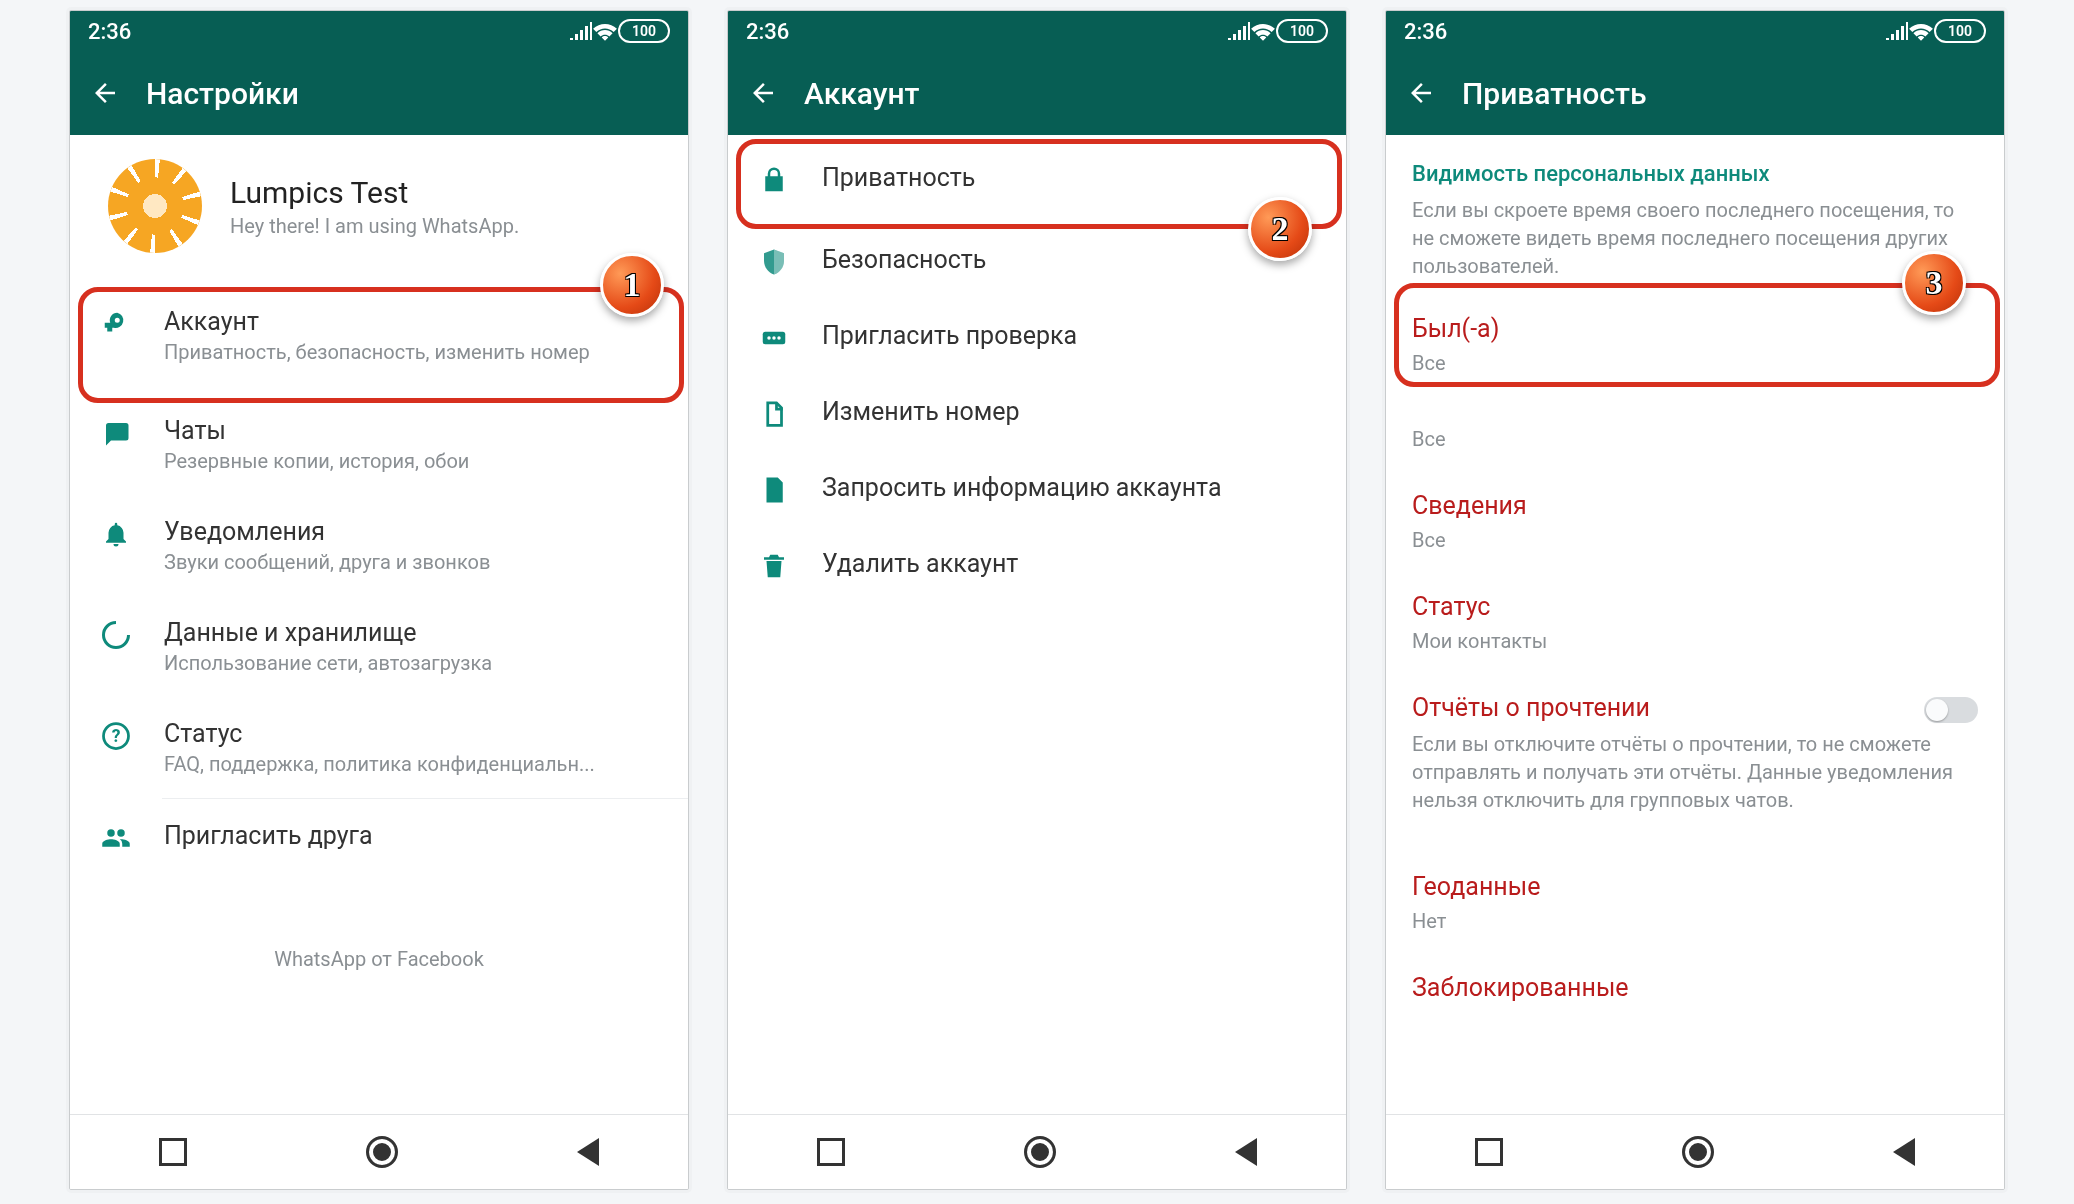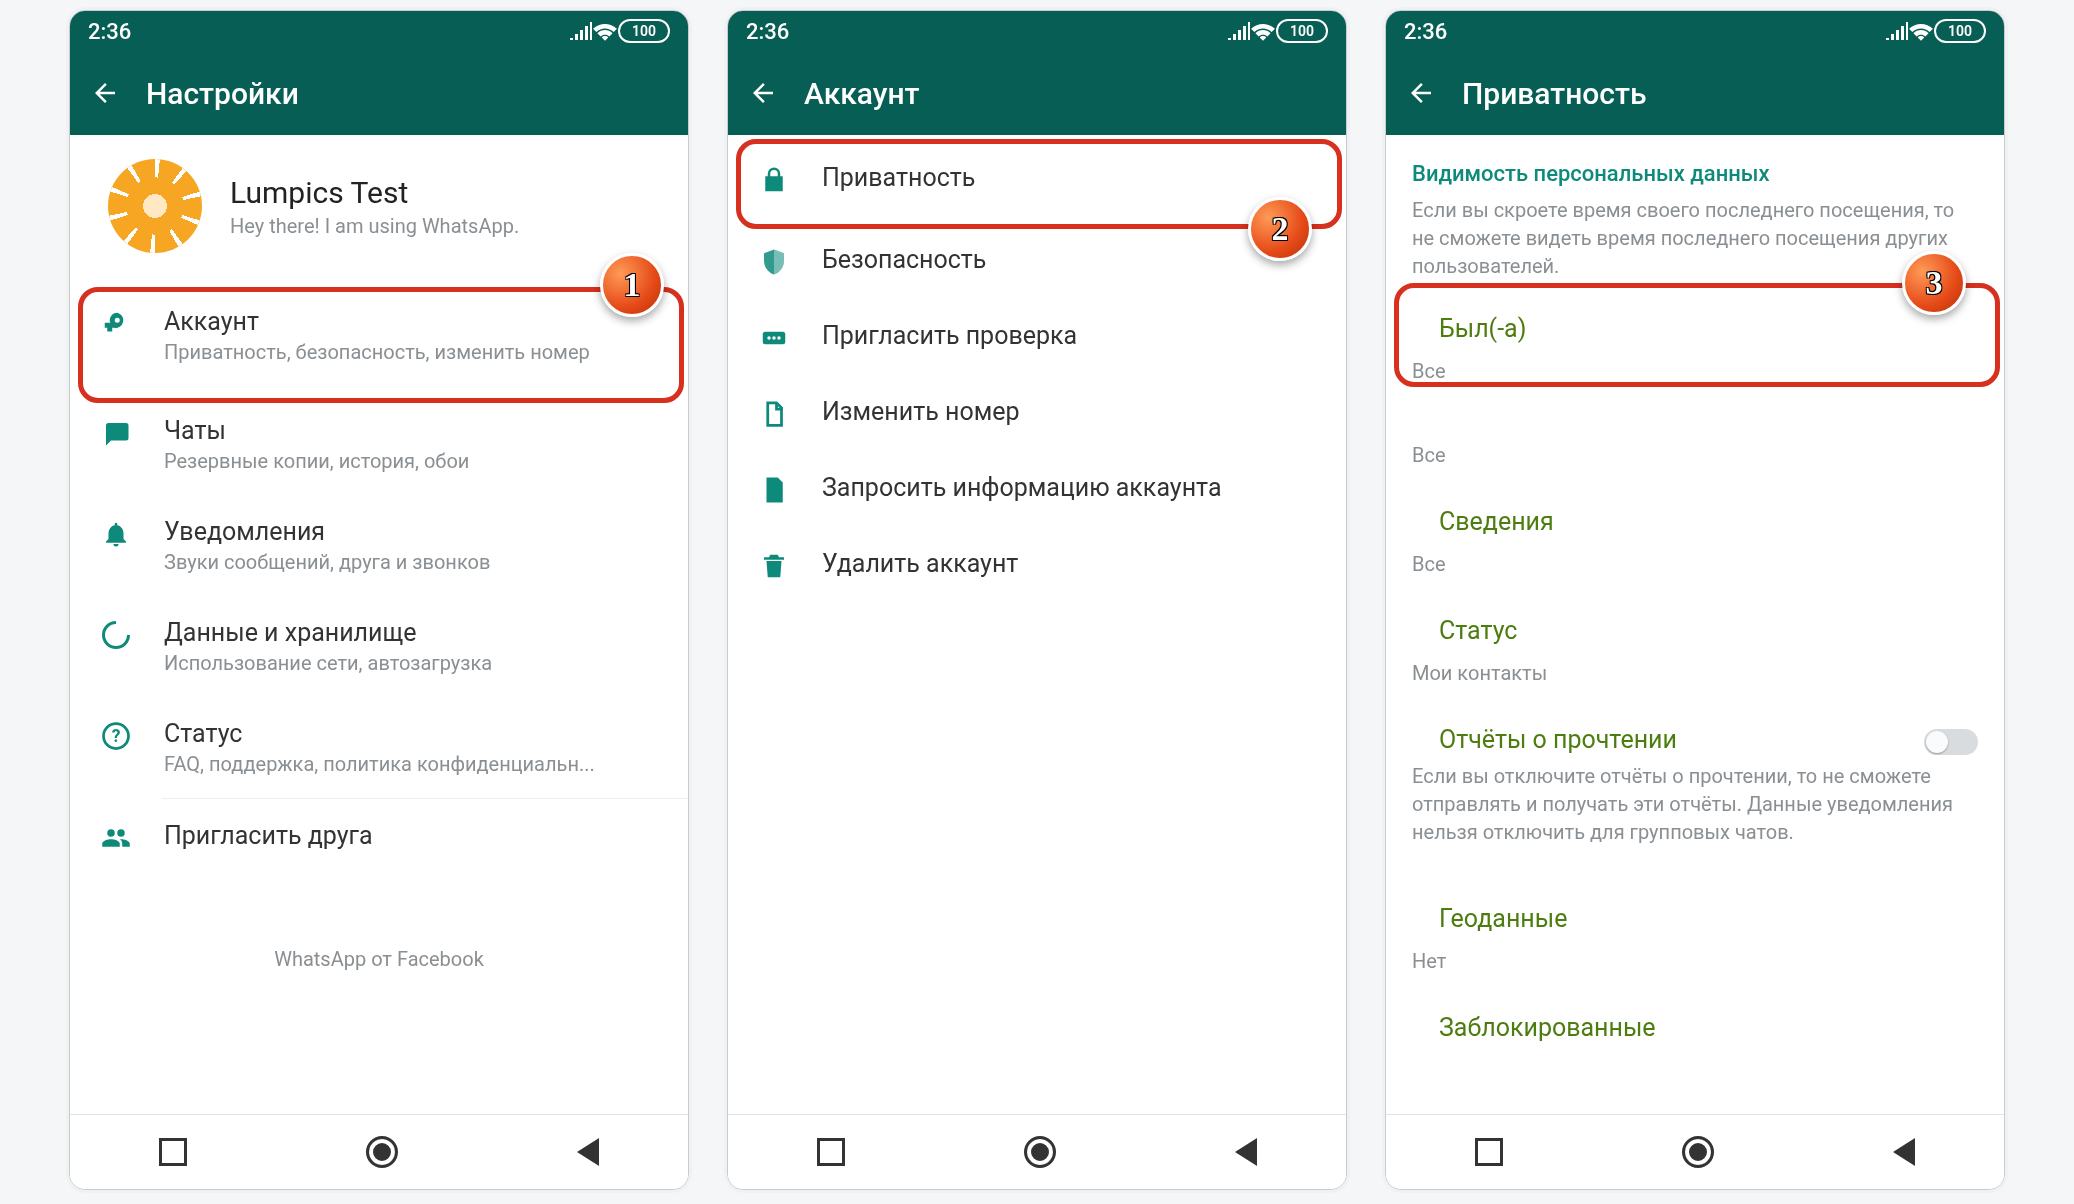--- a/index.html
+++ b/index.html
@@ -33,21 +33,21 @@
     gap:38px;
     box-sizing:border-box;
     padding:10px 28px;
   }
 
   .phone{
     width:620px;
     height:1180px;
     background:var(--page);
     border:1px solid #c9ccce;
-    border-radius:16px;
+    border-radius:2px;
     box-shadow:0 0 0 3px rgba(0,0,0,0.02);
     box-sizing:border-box;
     display:flex;
     flex-direction:column;
     overflow:hidden;
     position:relative;
   }
 
   
   .status{
@@ -140,22 +140,22 @@
     padding:26px 26px 10px;
   }
   .pv-desc{
     color:var(--grey-text);font-size:20px;line-height:28px;
     padding:0 26px 10px;
   }
   .pv-item{
     padding:20px 26px;
     position:relative;
   }
-  .pv-item .title{font-size:25px;color:#4d7c0f;margin-left:27px;}
-  .pv-item .sub{font-size:20px;color:var(--grey-text);margin-top:16px;}
+  .pv-item .title{font-size:25px;color:#b91c1c;}
+  .pv-item .sub{font-size:20px;color:var(--grey-text);margin-top:8px;}
   .pv-note{font-size:20px;color:var(--grey-text);line-height:28px;margin-top:8px;}
   .toggle{
     position:absolute;right:26px;top:24px;
     width:54px;height:26px;border-radius:14px;background:#d9dcdf;
   }
   .toggle::after{
     content:"";position:absolute;left:2px;top:2px;
     width:22px;height:22px;border-radius:50%;background:#fafbfc;
     box-shadow:0 1px 2px rgba(0,0,0,.3);
   }

